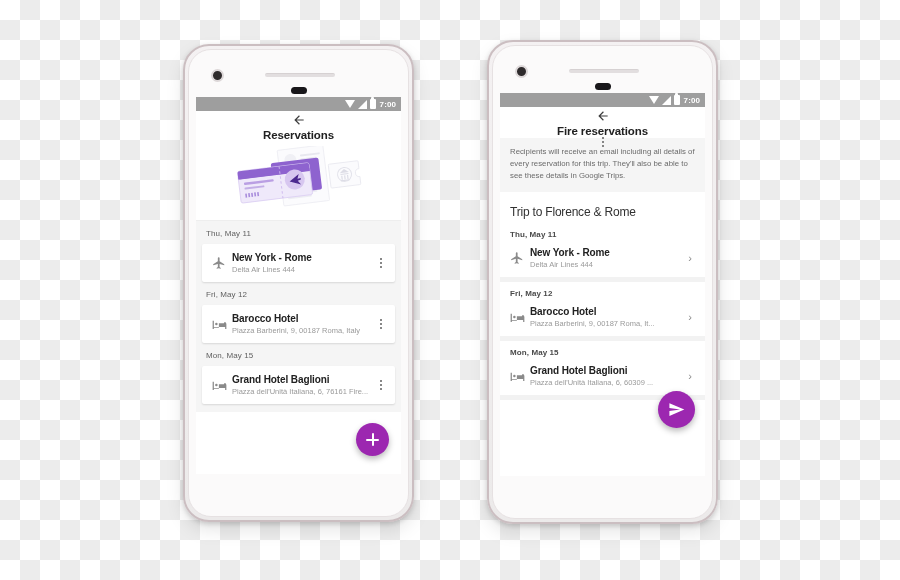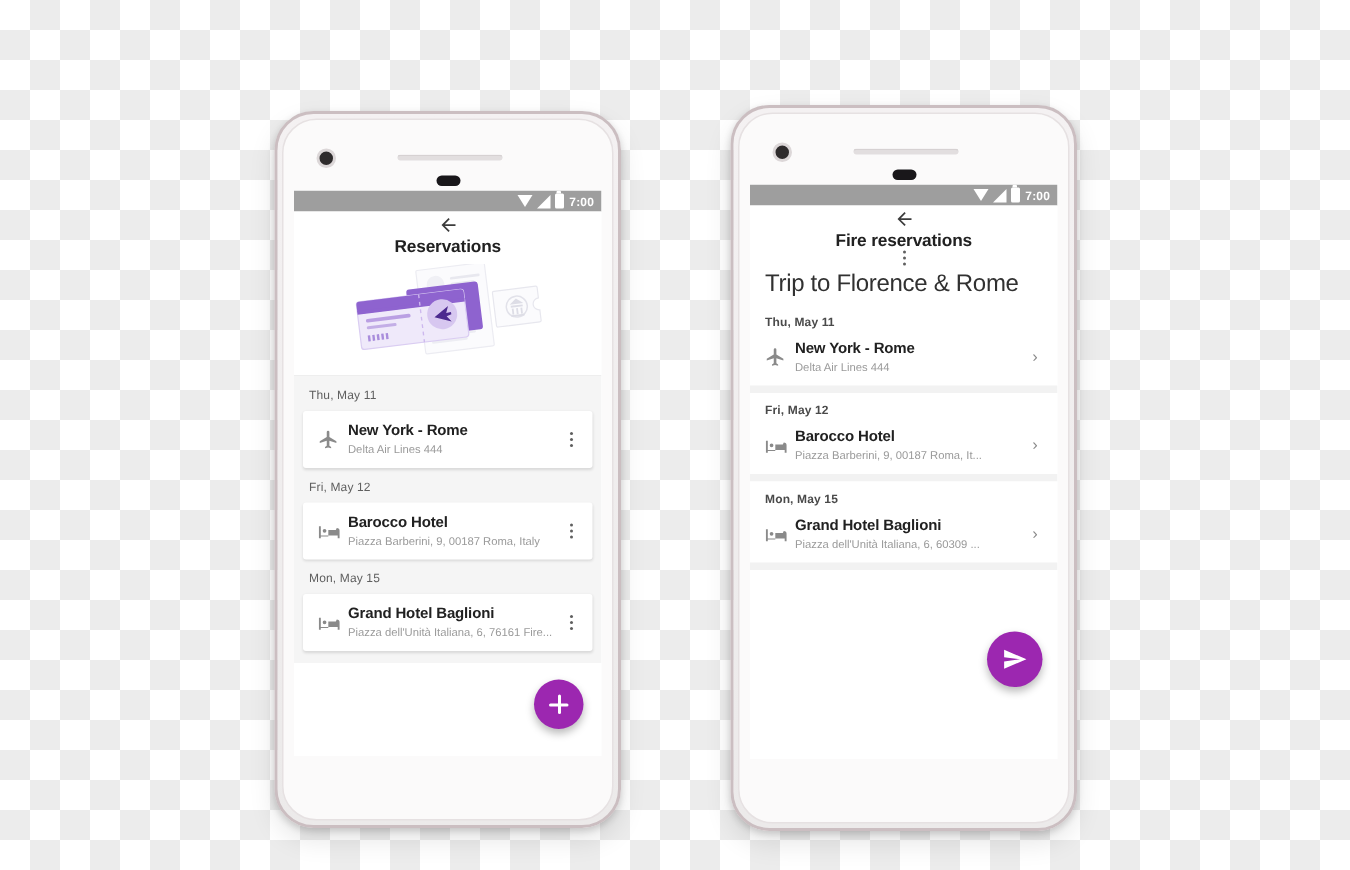--- a/index.html
+++ b/index.html
@@ -15,21 +15,20 @@
     background-image:
       linear-gradient(45deg, #ececec 25%, transparent 25%, transparent 75%, #ececec 75%, #ececec),
       linear-gradient(45deg, #ececec 25%, transparent 25%, transparent 75%, #ececec 75%, #ececec);
     background-size: 40px 40px;
     background-position: 0 0, 20px 20px;
   }
   .stage {
     position: relative;
     width: 900px;
     height: 444px;
-    margin-top: 30px;
   }
 
   
   .phone {
     position: absolute;
     border-radius: 26px;
     background: linear-gradient(180deg, #f4f1f2 0%, #eceaea 100%);
     border: 2px solid #cbbec1;
     box-shadow: 0 2px 5px rgba(0,0,0,0.16), 0 8px 18px rgba(0,0,0,0.10);
     overflow: hidden;
@@ -223,21 +222,21 @@
 
   
   .notice {
     background: #f5f5f5;
     padding: 8px 10px 10px 10px;
     font-size: 7.8px;
     line-height: 1.55;
     color: #6b6b6b;
   }
   .trip-title {
-    font-size: 16px;
+    font-size: 12px;
     color: #313131;
     padding: 13px 10px 4px 10px;
     background: #ffffff;
     letter-spacing: -0.2px;
   }
   .r-day {
     font-size: 8px;
     color: #4a4a4a;
     font-weight: bold;
     padding: 7px 10px 4px 10px;
@@ -464,20 +463,21 @@
         <div style="width:14px"></div>
         <div class="tb-title">Fire reservations</div>
         <div class="spacer"></div>
         <div class="dots">
             <i></i>
             <i></i>
             <i></i>
           </div>
       </div>
 
+      <div class="notice">Recipients will receive an email including all details of every reservation for this trip. They'll also be able to see these details in Google Trips.</div>
 
       <div class="trip-title">Trip to Florence &amp; Rome</div>
 
       <div style="background:#ffffff;">
 
         <div>
           <div class="r-day">Thu, May 11</div>
           <div class="r-row">
             <div class="row-icon">
               <svg width="14" height="14" viewBox="0 0 24 24">

